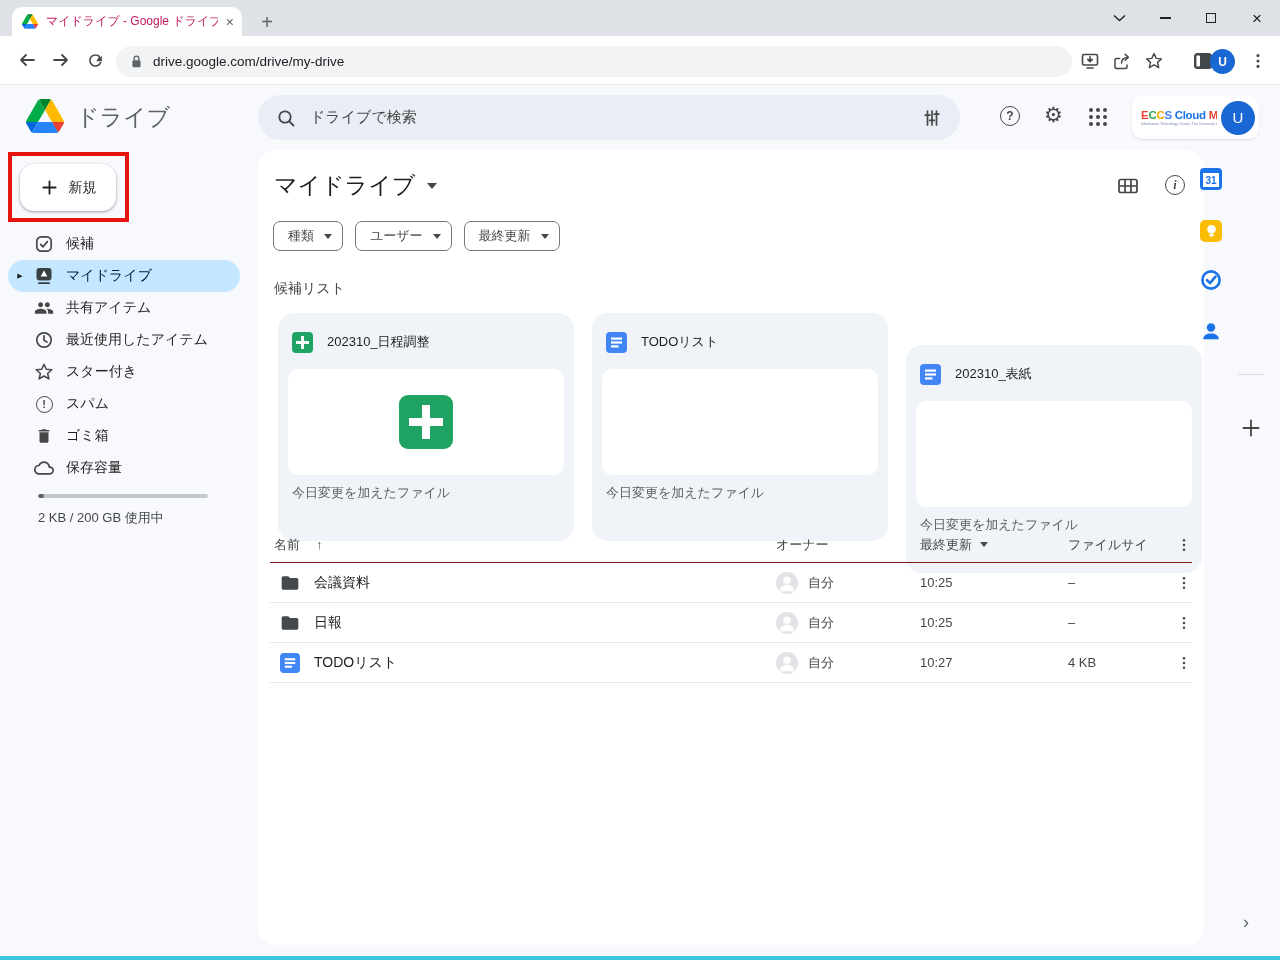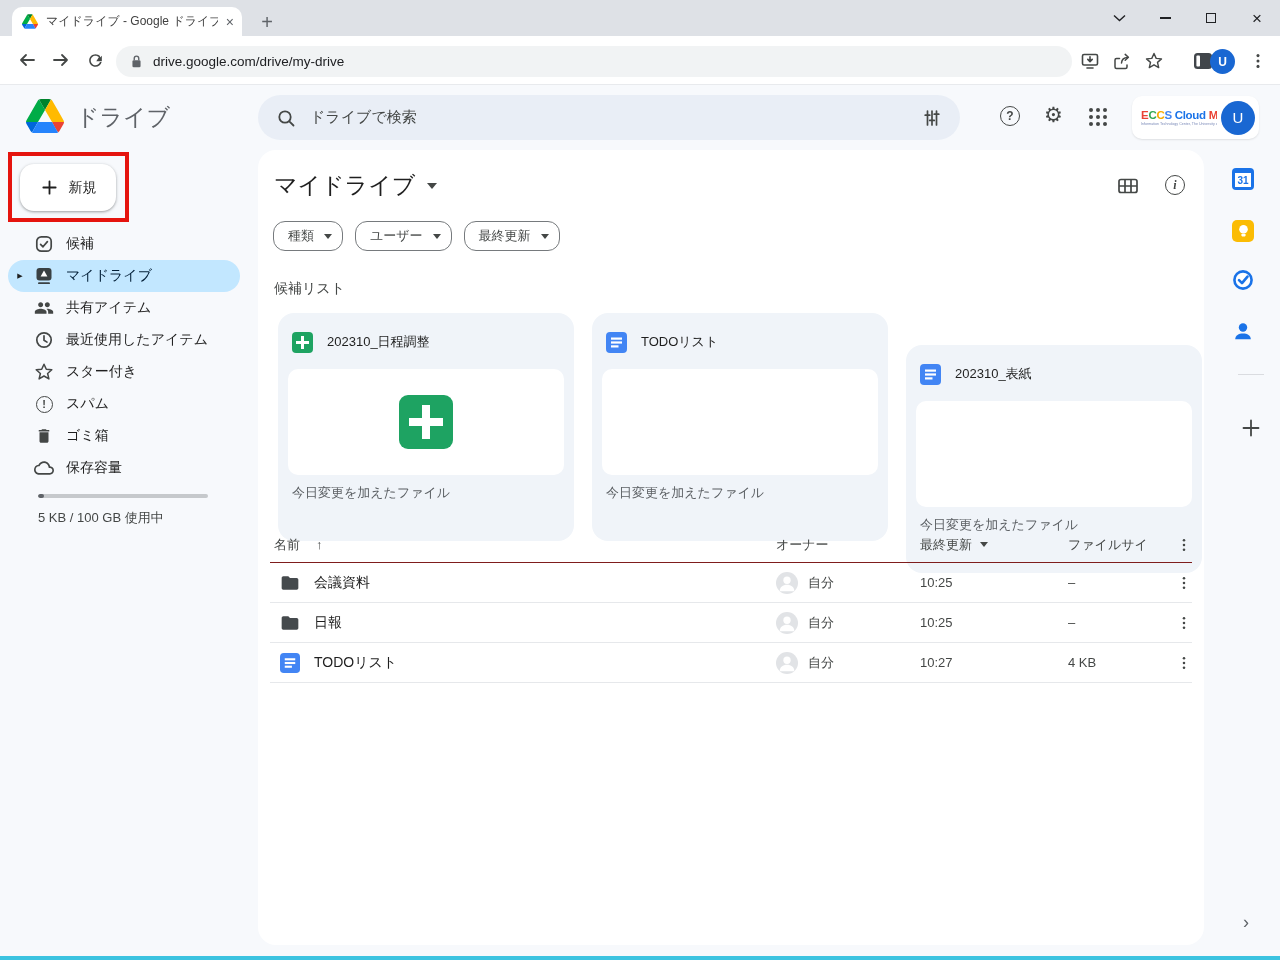--- a/index.html
+++ b/index.html
@@ -4,21 +4,21 @@
 <style>
   * { margin:0; padding:0; box-sizing:border-box; }
   html,body { width:1280px; height:960px; }
   body { font-family:"Liberation Sans","DejaVu Sans",sans-serif; background:#fff; }
   .screen { position:relative; width:1280px; height:960px; overflow:hidden; background:#fff; }
 
   
   .titlebar { position:absolute; left:0; top:0; width:1280px; height:36px; background:#dee1e6; }
   .tab { position:absolute; left:12px; top:7px; width:230px; height:29px; background:#fff;
          border-radius:10px 10px 0 0; display:flex; align-items:center; padding:0 8px 0 10px; gap:8px; }
-  .tab-title { flex:1; font-size:12px; color:#404040; white-space:nowrap; overflow:hidden; }
+  .tab-title { flex:1; font-size:12px; color:#be185d; white-space:nowrap; overflow:hidden; }
   .tab-close { color:#5f6368; font-size:14px; line-height:1; cursor:default; }
   .newtab-btn { position:absolute; left:254px; top:9px; width:26px; height:26px; display:flex;
                 align-items:center; justify-content:center; color:#5f6368; font-size:20px; }
   .win-controls { position:absolute; right:0; top:0; height:36px; display:flex; }
   .win-btn { width:46px; height:36px; display:flex; align-items:center; justify-content:center; color:#202124; }
   .max-box { width:10px; height:10px; border:1.3px solid #202124; }
   .min-bar { width:11px; height:1.4px; background:#202124; }
   .close-x { font-size:17px; line-height:1; }
 
   
@@ -86,21 +86,21 @@
   
   .panel { position:absolute; left:258px; top:150px; width:946px; height:795px; background:#fff;
            border-radius:18px; }
   .panel-title-row { position:absolute; left:16px; top:20px; display:flex; align-items:center; gap:12px; }
   .panel-title { font-size:23px; color:#1f1f1f; }
   .tri-down { width:0; height:0; border:5px solid transparent; border-top:6px solid #444746; margin-top:5px; }
   .tri-down.sm { border-width:4px; border-top-width:5px; margin-top:4px; }
   .view-toggle { position:absolute; left:859px; top:25px; }
   .info-btn { position:absolute; left:907px; top:25px; }
   .chips { position:absolute; left:15px; top:71px; display:flex; gap:12px; }
-  .chip { height:30px; border:1px solid #767a7d; border-radius:12px; background:#fff; display:flex;
+  .chip { height:30px; border:1px solid #767a7d; border-radius:7px; background:#fff; display:flex;
           align-items:center; padding:0 10px 0 14px; gap:10px; font-size:13px; color:#444746; }
   .suggestions-label { position:absolute; left:16px; top:130px; font-size:14px; color:#444746; }
 
   .card { position:absolute; top:163px; width:296px; height:228px; background:#f0f4f9; border-radius:16px; }
   .card.c1 { left:20px; } .card.c2 { left:334px; } .card.c3 { left:648px;margin-top:32px; }
   .card-header { height:58px; display:flex; align-items:center; padding:0 14px; gap:14px; }
   .card-title { font-size:13px; font-weight:500; color:#1f1f1f; white-space:nowrap; }
   .card-preview { position:absolute; left:10px; right:10px; top:56px; height:106px; background:#fff;
                   border-radius:10px; display:flex; align-items:center; justify-content:center; }
   .card-footer { position:absolute; left:14px; top:171px; font-size:13px; color:#5b5f63; }
@@ -113,21 +113,21 @@
   .th-mod { display:flex; align-items:center; gap:8px; }
   .arrow-up { font-size:13px; color:#444746; }
   .td-name { display:flex; align-items:center; gap:14px; padding-left:10px; font-size:14px; color:#1f1f1f; }
   .td-owner { display:flex; align-items:center; gap:10px; font-size:13px; color:#444746; }
   .owner-avatar { width:22px; height:22px; border-radius:50%; background:#e1e3e6; overflow:hidden;
                   display:flex; align-items:center; justify-content:center; }
   .td-mod, .td-size { font-size:13px; color:#444746; }
   .kebab { display:flex; align-items:center; justify-content:center; }
 
   
-  .rail-btn { position:absolute; left:1232px; width:22px; height:22px; }
+  .rail-btn { position:absolute; left:1200px; width:22px; height:22px; }
   .gcal { border-radius:4px; background:#1a73e8; position:relative; width:22px; height:22px; }
   .gcal-inner { position:absolute; left:3px; top:5px; right:3px; bottom:3px; background:#fff; display:flex;
                 align-items:center; justify-content:center; font-size:10px; font-weight:bold; color:#1a73e8; }
   .gkeep { border-radius:5px; background:#fbbc04; width:22px; height:22px; display:flex; align-items:center;
            justify-content:center; }
   .rail-divider { position:absolute; left:1238px; top:374px; width:26px; height:1px; background:#dadce0; }
   .rail-plus { position:absolute; left:1240px; top:417px; }
   .panel-chevron { position:absolute; left:1243px; top:912px; font-size:18px; color:#5f6368; }
 
   .cyan-bar { position:absolute; left:0; top:956px; width:1280px; height:4px; background:#3cc3e0; }
@@ -369,21 +369,21 @@
             <path d="M19.35 10.04C18.67 6.59 15.64 4 12 4 9.11 4 6.6 5.64 5.35 8.04 2.34 8.36 0 10.91 0 14c0 3.31 2.69 6 6 6h13c2.76 0 5-2.24 5-5 0-2.64-2.05-4.78-4.65-4.96zM19 18H6c-2.21 0-4-1.79-4-4 0-2.05 1.53-3.76 3.56-3.97l1.07-.11.5-.95C8.08 7.14 9.94 6 12 6c2.62 0 4.88 1.86 5.39 4.43l.3 1.5 1.53.11c1.56.11 2.78 1.41 2.78 2.96C22 16.65 20.65 18 19 18z" fill="#444746"></path>
           </svg>
       </span>
       <span class="nav-label">保存容量</span>
     </div>
   </div>
 
   <div class="storage-bar">
       <div class="storage-used"></div>
     </div>
-  <div class="storage-text">5 KB / 100 GB 使用中</div>
+  <div class="storage-text">2 KB / 200 GB 使用中</div>
 
   <div class="panel">
     <div class="panel-title-row">
       <span class="panel-title">マイドライブ</span>
       <span class="tri-down"></span>
     </div>
     <div class="view-toggle">
       <svg width="22" height="22" viewBox="0 0 22 22">
           <rect x="2" y="4.5" width="18" height="13" rx="2" stroke="#444746" stroke-width="1.7" fill="none"></rect>
           <path d="M8 4.5v13M14 4.5v13M2 11h18" stroke="#444746" stroke-width="1.7"></path>

